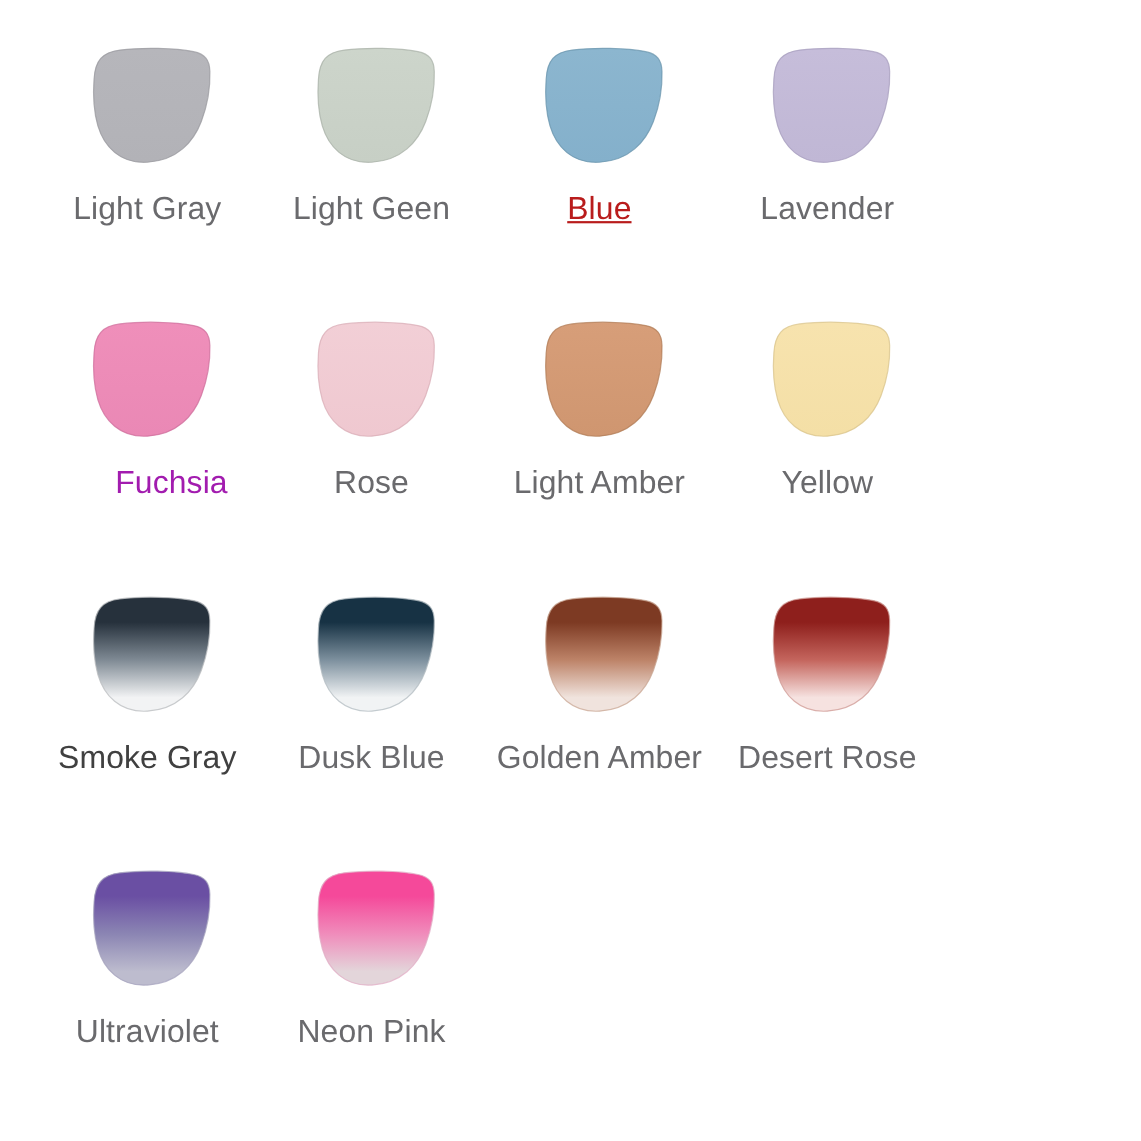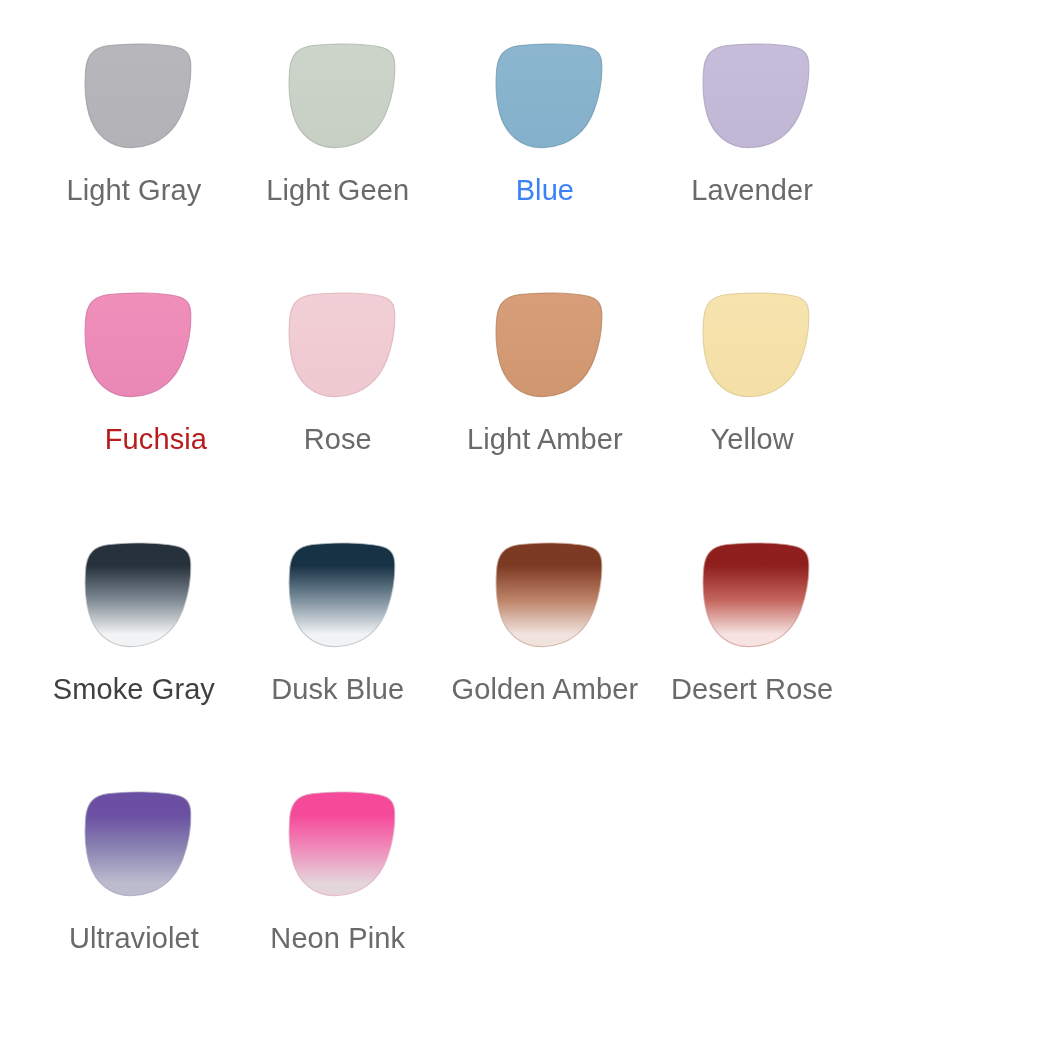--- a/index.html
+++ b/index.html
@@ -98,21 +98,21 @@
         <svg viewBox="0 0 122 116" xmlns="http://www.w3.org/2000/svg">
           <defs>
             <linearGradient id="lensgrad2" x1="0" y1="0" x2="0" y2="1">
               <stop offset="0%" stop-color="#8cb6cf"></stop>
               <stop offset="100%" stop-color="#84b0cb"></stop>
             </linearGradient>
           </defs>
           <path d="M 12.5 34 C 13.5 17 20 9.5 36 7.5 C 56 5 86 5.5 103 9 C 113.5 11.2 117.5 16.5 117.8 27 C 118.2 41 115.5 58 110 72.5 C 103 91 88 108 61 109.5 C 36 111 21.5 95 16 76.5 C 12 62.5 11.6 46 12.5 34 Z" fill="url(#lensgrad2)" stroke="#6b96ad" stroke-width="1.1" stroke-opacity="0.75" stroke-linejoin="round"></path>
         </svg>
       </div>
-      <div class="swatch-label" style="color: #3b82f6;">Blue</div>
+      <div class="swatch-label" style="color: #b91c1c; text-decoration: underline;">Blue</div>
     </div>
     <div class="swatch-cell">
       <div class="lens-figure">
         <svg viewBox="0 0 122 116" xmlns="http://www.w3.org/2000/svg">
           <defs>
             <linearGradient id="lensgrad3" x1="0" y1="0" x2="0" y2="1">
               <stop offset="0%" stop-color="#c6bdda"></stop>
               <stop offset="100%" stop-color="#c0b7d5"></stop>
             </linearGradient>
           </defs>
@@ -126,21 +126,21 @@
         <svg viewBox="0 0 122 116" xmlns="http://www.w3.org/2000/svg">
           <defs>
             <linearGradient id="lensgrad4" x1="0" y1="0" x2="0" y2="1">
               <stop offset="0%" stop-color="#ef8fba"></stop>
               <stop offset="100%" stop-color="#ea88b5"></stop>
             </linearGradient>
           </defs>
           <path d="M 12.5 34 C 13.5 17 20 9.5 36 7.5 C 56 5 86 5.5 103 9 C 113.5 11.2 117.5 16.5 117.8 27 C 118.2 41 115.5 58 110 72.5 C 103 91 88 108 61 109.5 C 36 111 21.5 95 16 76.5 C 12 62.5 11.6 46 12.5 34 Z" fill="url(#lensgrad4)" stroke="#cf6f9c" stroke-width="1.1" stroke-opacity="0.75" stroke-linejoin="round"></path>
         </svg>
       </div>
-      <div class="swatch-label" style="color: #b91c1c; margin-left: 44px;">Fuchsia</div>
+      <div class="swatch-label" style="color: #a21caf; margin-left: 44px;">Fuchsia</div>
     </div>
     <div class="swatch-cell">
       <div class="lens-figure">
         <svg viewBox="0 0 122 116" xmlns="http://www.w3.org/2000/svg">
           <defs>
             <linearGradient id="lensgrad5" x1="0" y1="0" x2="0" y2="1">
               <stop offset="0%" stop-color="#f2cfd6"></stop>
               <stop offset="100%" stop-color="#efc8d0"></stop>
             </linearGradient>
           </defs>

